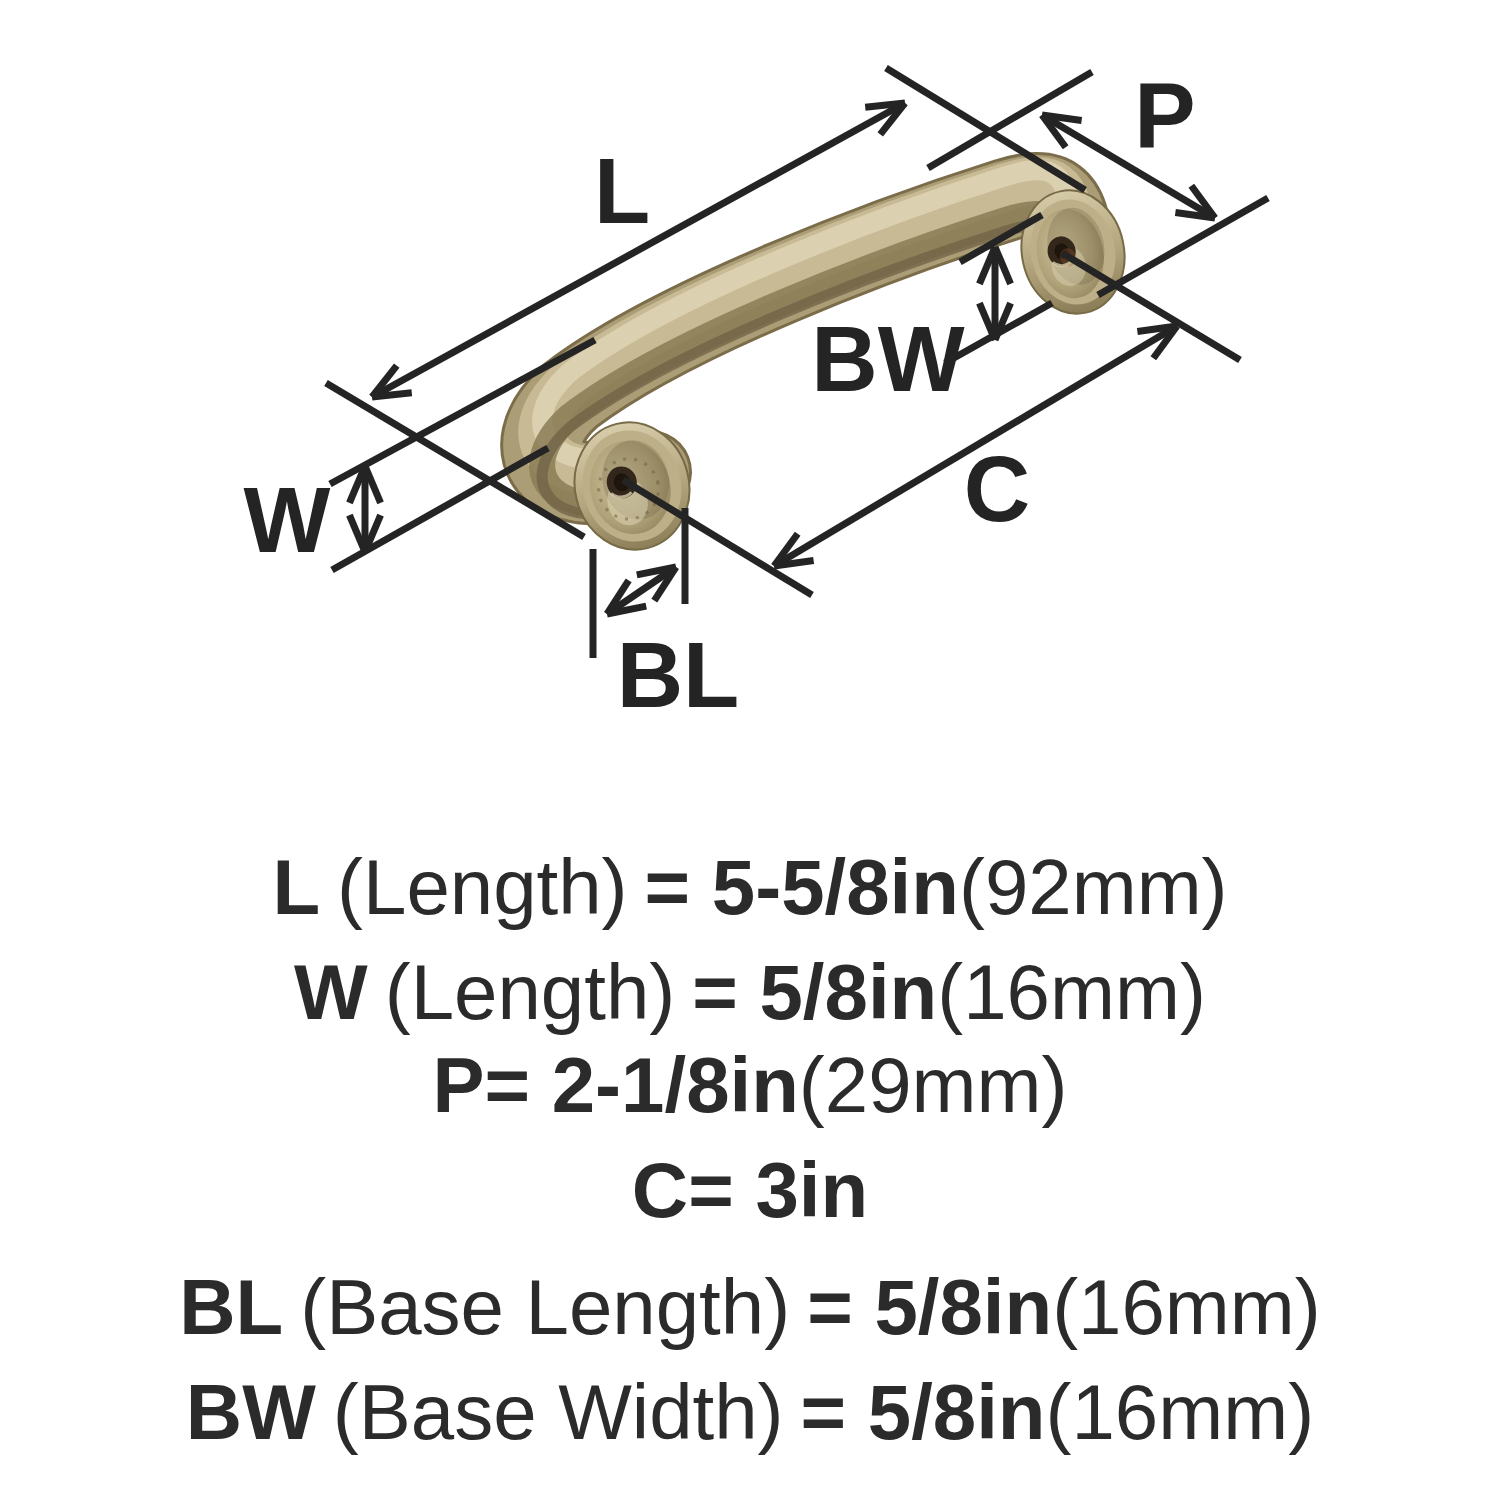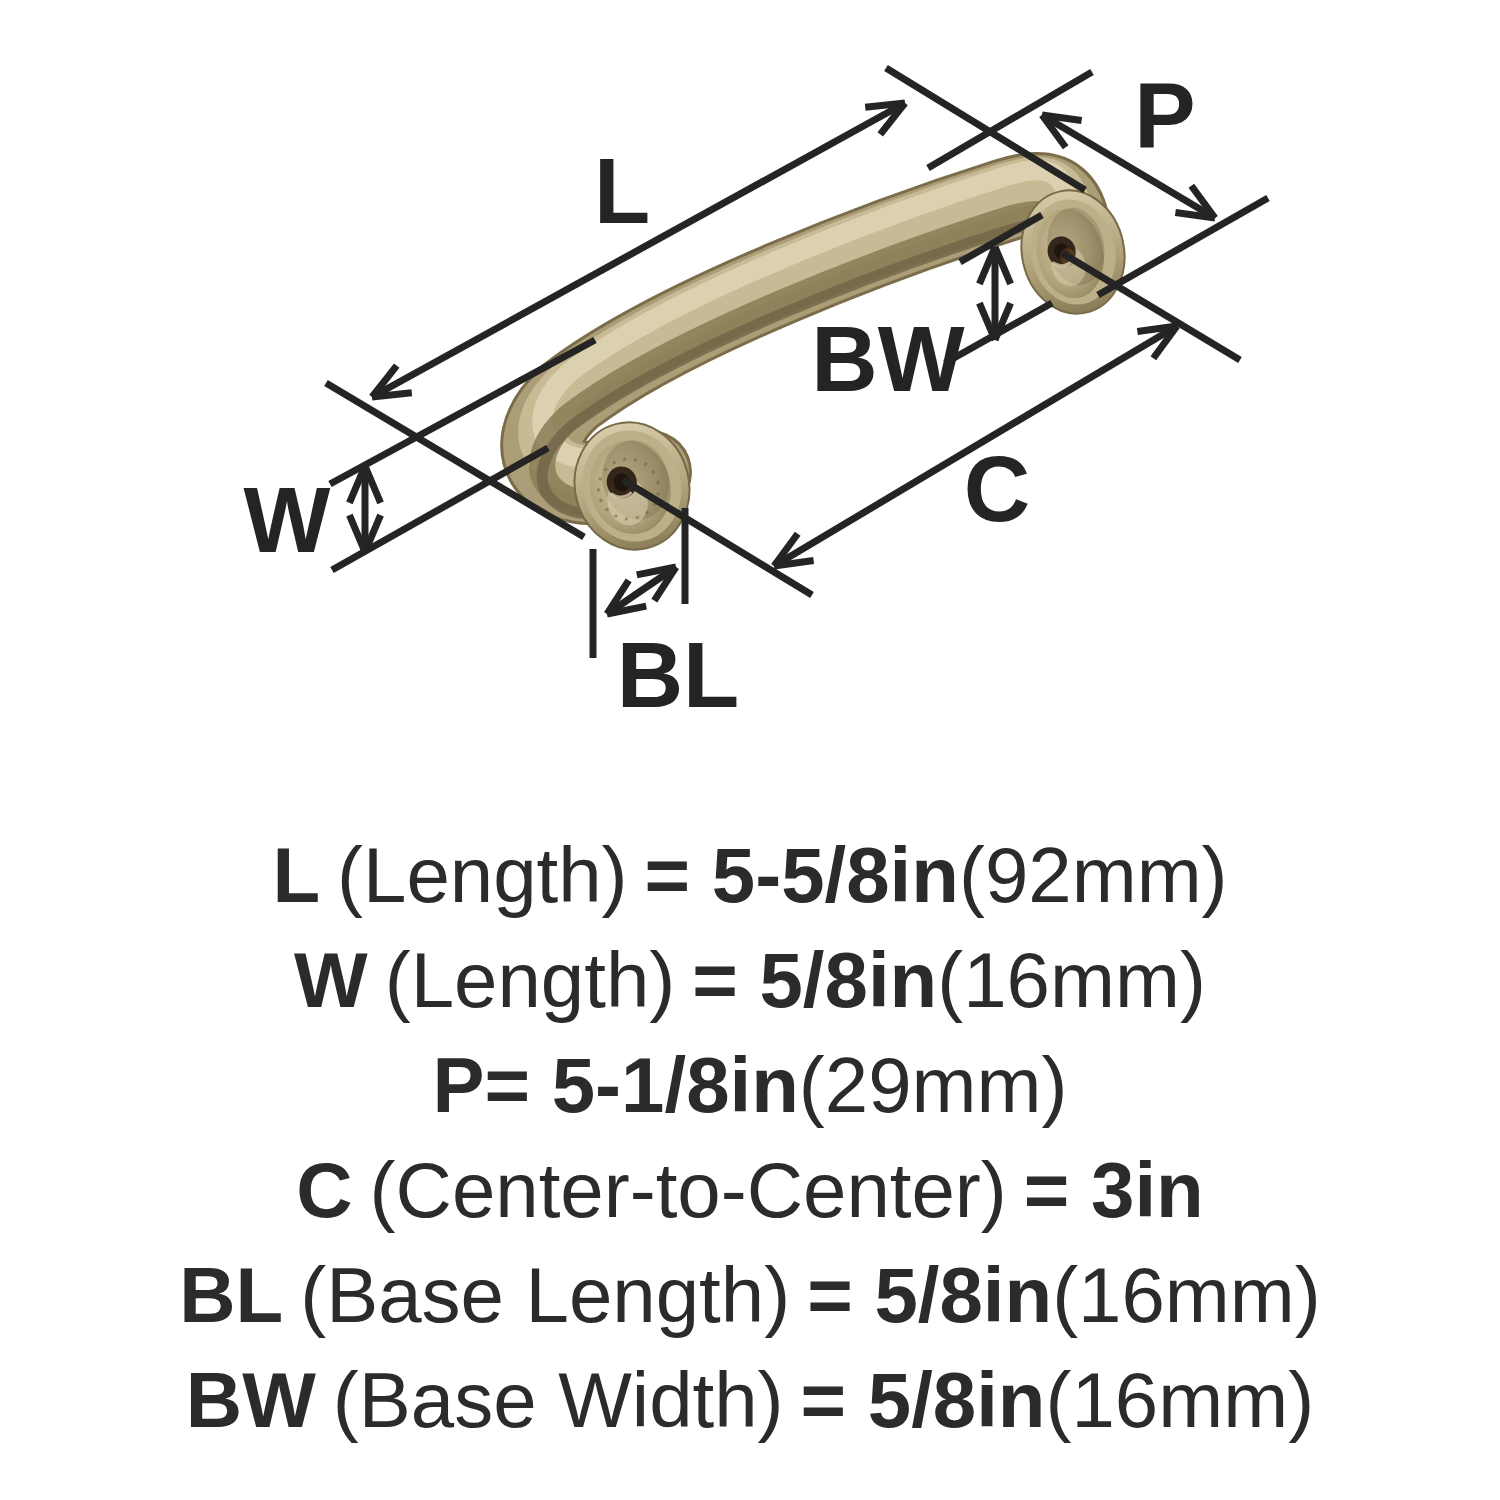--- a/index.html
+++ b/index.html
@@ -7,21 +7,21 @@
           font-family:"Liberation Sans",sans-serif;}
   svg{position:absolute;left:0;top:0;}
   line.dim{stroke:#242424;stroke-width:7;stroke-linecap:butt;}
   text.dimlab{font-family:"Liberation Sans",sans-serif;font-weight:700;font-size:92px;
               fill:#242424;text-anchor:middle;}
   .specs{position:absolute;left:0;top:823px;width:1500px;color:#2b2b2b;}
   .spec-row{display:flex;justify-content:center;align-items:baseline;height:105px;
             line-height:105px;font-size:78px;white-space:pre;}
   .spec-row .b{font-weight:700;}
   .spec-row .r{font-weight:400;}
-  .spec-row .nm{margin:0 17px;}
+  .spec-row .nm{margin:12px 17px;}
 </style>
 </head>
 <body>
 
 <div class="canvas">
 
   <svg width="1500" height="1500" viewBox="0 0 1500 1500">
 
     <defs>
       <linearGradient id="rimGradL" x1="0" y1="-64" x2="0" y2="64" gradientUnits="userSpaceOnUse">
@@ -142,26 +142,25 @@
       <span class="r">(92mm)</span>
     </div>
     <div class="spec-row">
       <span class="b">W</span>
       <span class="r nm">(Length)</span>
       <span class="b">= 5/8in</span>
       <span class="r">(16mm)</span>
     </div>
     <div class="spec-row">
       <span class="b">P</span>
-      <span class="b">= 5-1/8in</span>
+      <span class="b">= 2-1/8in</span>
       <span class="r">(29mm)</span>
     </div>
     <div class="spec-row">
       <span class="b">C</span>
-      <span class="r nm">(Center-to-Center)</span>
       <span class="b">= 3in</span>
     </div>
     <div class="spec-row">
       <span class="b">BL</span>
       <span class="r nm">(Base Length)</span>
       <span class="b">= 5/8in</span>
       <span class="r">(16mm)</span>
     </div>
     <div class="spec-row">
       <span class="b">BW</span>

